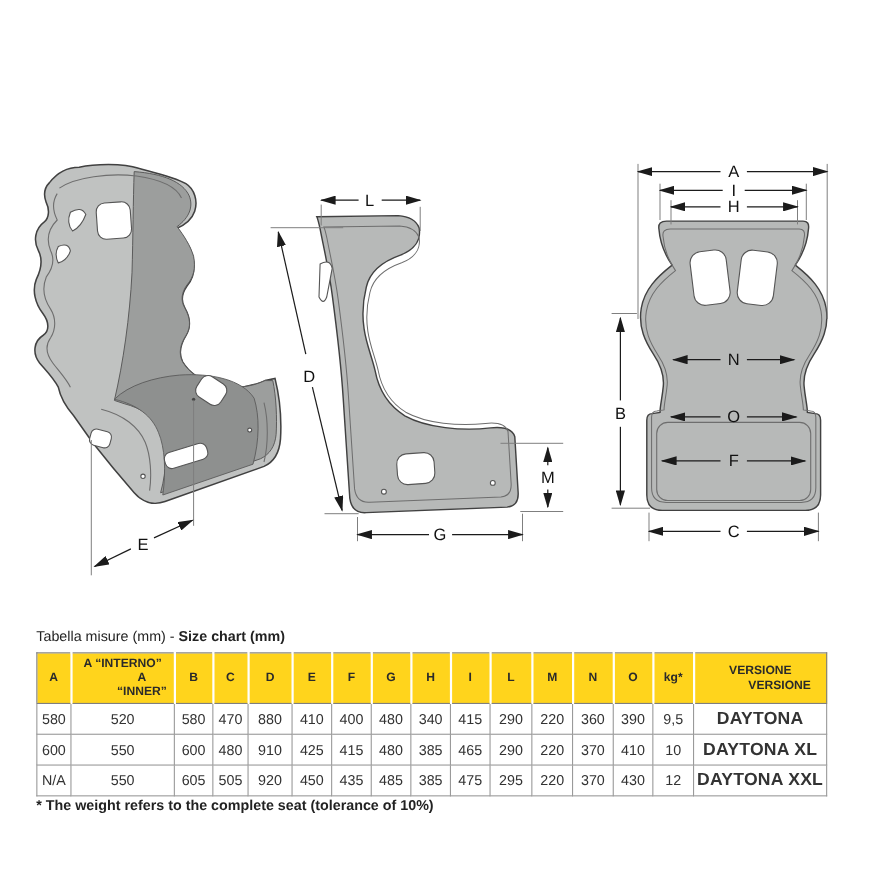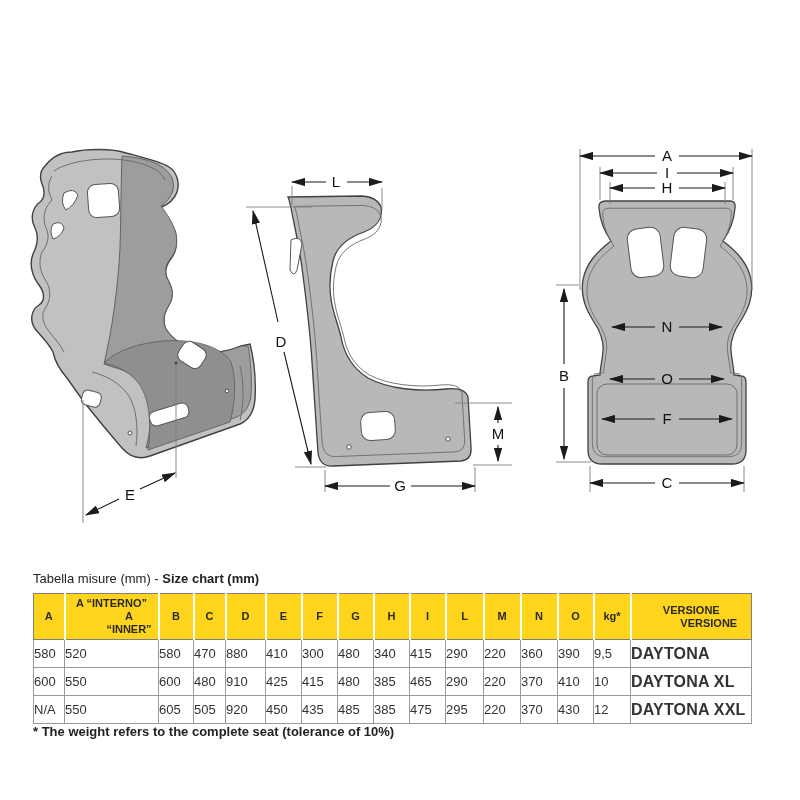--- a/index.html
+++ b/index.html
@@ -22,21 +22,21 @@
   th {
     background:var(--yellow); color:#2a2a2a; font-size:11px; font-weight:700;
     height:45px; padding:0 1px; border-left:2px solid #ffffff; border-bottom:1px solid #7f7f7f;
     line-height:13px;
   }
   th:first-child { border-left:none; }
   th .l2 { display:block; font-weight:700; }
   th.soft .l1 { font-weight:700; }
   th.soft .l2 { font-weight:700;margin-left:35px; }
   td {
-    border:1px solid #9a9a9a; text-align:left; vertical-align:middle;
+    border:1px solid #9a9a9a; text-align:center; vertical-align:middle;
     font-size:13px; color:#333; height:27px; padding:0;
   }
   td.ver { font-weight:700; font-size:16px; letter-spacing:0.2px; }
   .fnote { font-size:13px; margin:14px 0 0 0; }
   .fnote.en { font-weight:700; margin-top:0; }
 </style>
 </head>
 <body style="--yellow: #FFD41C;">
 
 <svg class="diagram" width="800" height="565" viewBox="0 0 800 565" xmlns="http://www.w3.org/2000/svg">
@@ -256,21 +256,21 @@
       </tr>
     </thead>
     <tbody>
       <tr>
         <td>580</td>
         <td>520</td>
         <td>580</td>
         <td>470</td>
         <td>880</td>
         <td>410</td>
-        <td>300</td>
+        <td>400</td>
         <td>480</td>
         <td>340</td>
         <td>415</td>
         <td>290</td>
         <td>220</td>
         <td>360</td>
         <td>390</td>
         <td>9,5</td>
         <td class="ver">DAYTONA</td>
       </tr>

